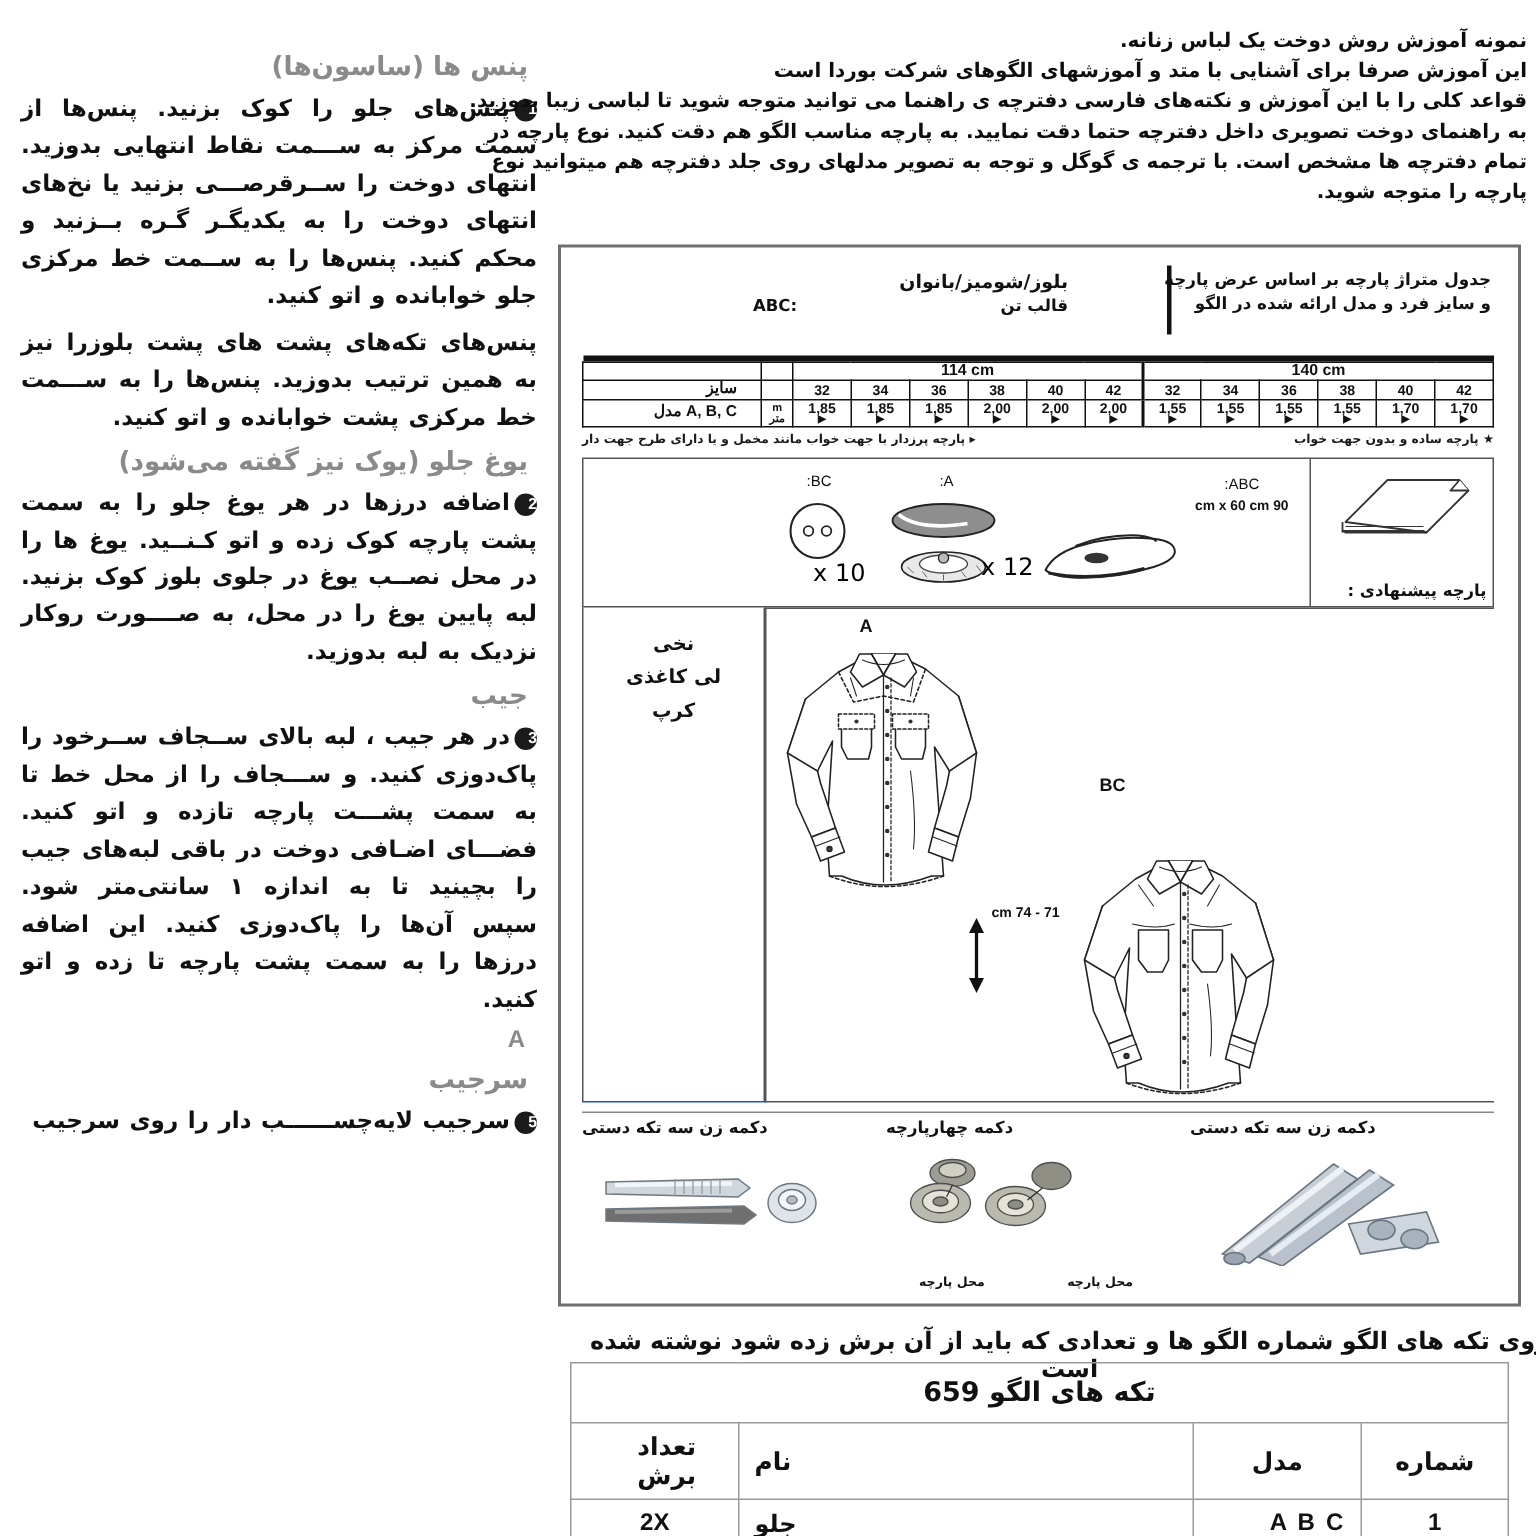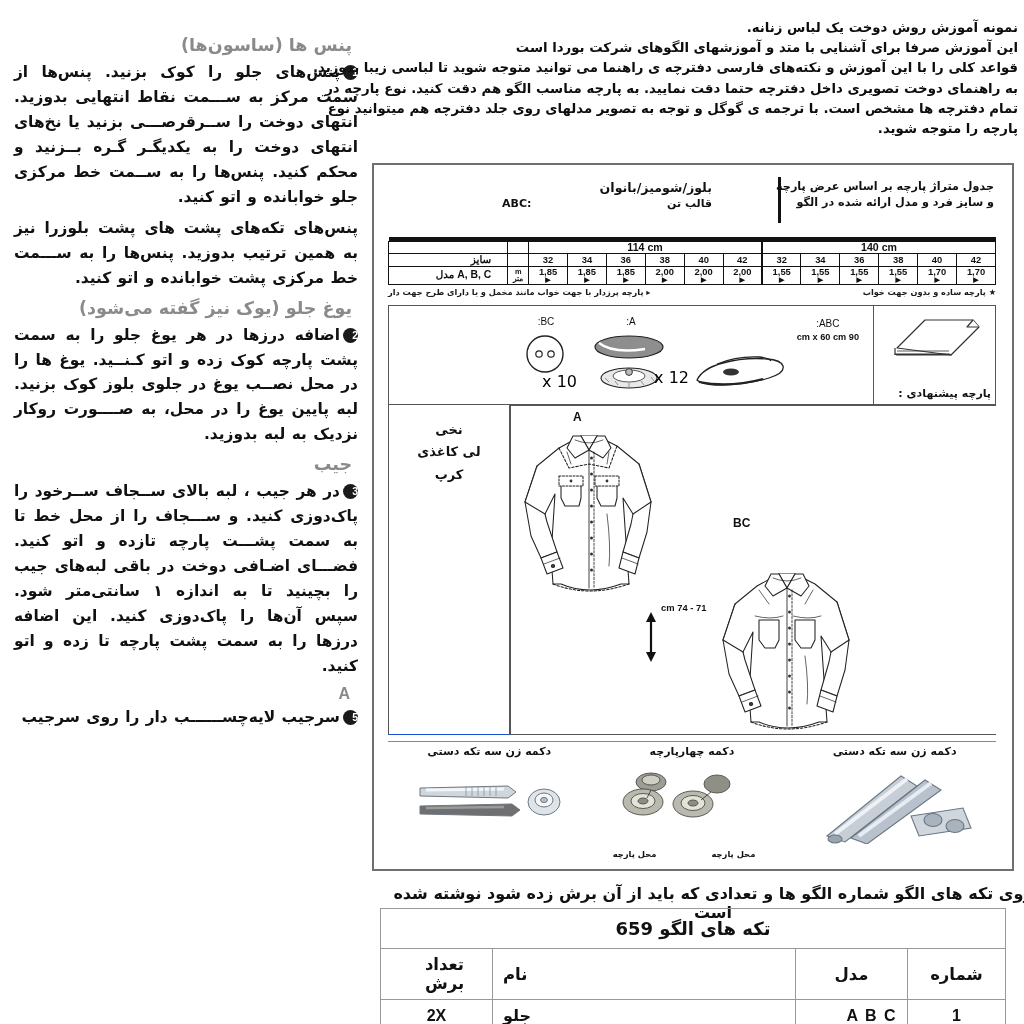--- a/index.html
+++ b/index.html
@@ -235,21 +235,21 @@
 
   
   #hardware {
     position: absolute;
     left: 14px; top: 576px; right: 16px;
     height: 116px;
     border-top: 1px solid #888;
     display: flex; direction: rtl;
   }
   .hw {
-    flex: 1; position: relative; text-align: center;
+    flex: 1; position: relative; text-align: left;
   }
   .hw .hw-lbl {
     font-size: 11px; font-weight: bold; color: #111;
     direction: rtl; margin-top: 3px; display: block;
   }
   .hw .sub-lbl {
     position: absolute; font-size: 8.4px; font-weight: bold;
     color: #111; direction: rtl;
   }
   #legend-col {
@@ -332,20 +332,21 @@
     <p class="para"><span class="step-num">1</span><span>پنس‌های جلو را کوک بزنید. پنس‌ها از سمت مرکز به ســـمت نقاط انتهایی بدوزید. انتهای دوخت را ســرقرصـــی بزنید یا نخ‌های انتهای دوخت را به یکدیگـر گـره بــزنید و محکم کنید. پنس‌ها را به ســمت خط مرکزی جلو خوابانده و اتو کنید.</span></p>
     <p class="para">پنس‌های تکه‌های پشت های پشت بلوزرا نیز به همین ترتیب بدوزید. پنس‌ها را به ســـمت خط مرکزی پشت خوابانده و اتو کنید.</p>
 
     <div class="sec-title">یوغ جلو (یوک نیز گفته می‌شود)</div>
     <p class="para"><span class="step-num">2</span><span>اضافه درزها در هر یوغ جلو را به سمت پشت پارچه کوک زده و اتو کـنــید. یوغ ها را در محل نصــب یوغ در جلوی بلوز کوک بزنید. لبه پایین یوغ را در محل، به صــــورت روکار نزدیک به لبه بدوزید.</span></p>
 
     <div class="sec-title">جیب</div>
     <p class="para"><span class="step-num">3</span><span>در هر جیب ، لبه بالای ســجاف ســرخود را پاک‌دوزی کنید. و ســـجاف را از محل خط تا به سمت پشـــت پارچه تازده و اتو کنید. فضـــای اضـافی دوخت در باقی لبه‌های جیب را بچینید تا به اندازه ۱ سانتی‌متر شود. سپس آن‌ها را پاک‌دوزی کنید. این اضافه درزها را به سمت پشت پارچه تا زده و اتو کنید.</span></p>
 
     <div class="view-letter">A</div>
+    <div class="sec-title">سرجیب</div>
     <p class="para"><span class="step-num">5</span><span>سرجیب لایه‌چســــــب دار را روی سرجیب</span></p>
   </div>
 
   <div id="header-note">
     <div class="hline">نمونه آموزش روش دوخت یک لباس زنانه.</div>
     <div class="hline">این آموزش صرفا برای آشنایی با متد و آموزشهای الگوهای شرکت بوردا است</div>
     <div class="hline">قواعد کلی را با این آموزش و نکته‌های فارسی دفترچه ی راهنما می توانید متوجه شوید تا لباسی زیبا بدوزید.</div>
     <div class="hline">به راهنمای دوخت تصویری داخل دفترچه حتما دقت نمایید. به پارچه مناسب الگو هم دقت کنید. نوع پارچه در</div>
     <div class="hline">تمام دفترچه ها مشخص است. با ترجمه ی گوگل و توجه به تصویر مدلهای روی جلد دفترچه هم میتوانید نوع</div>
     <div class="hline">پارچه را متوجه شوید.</div>

